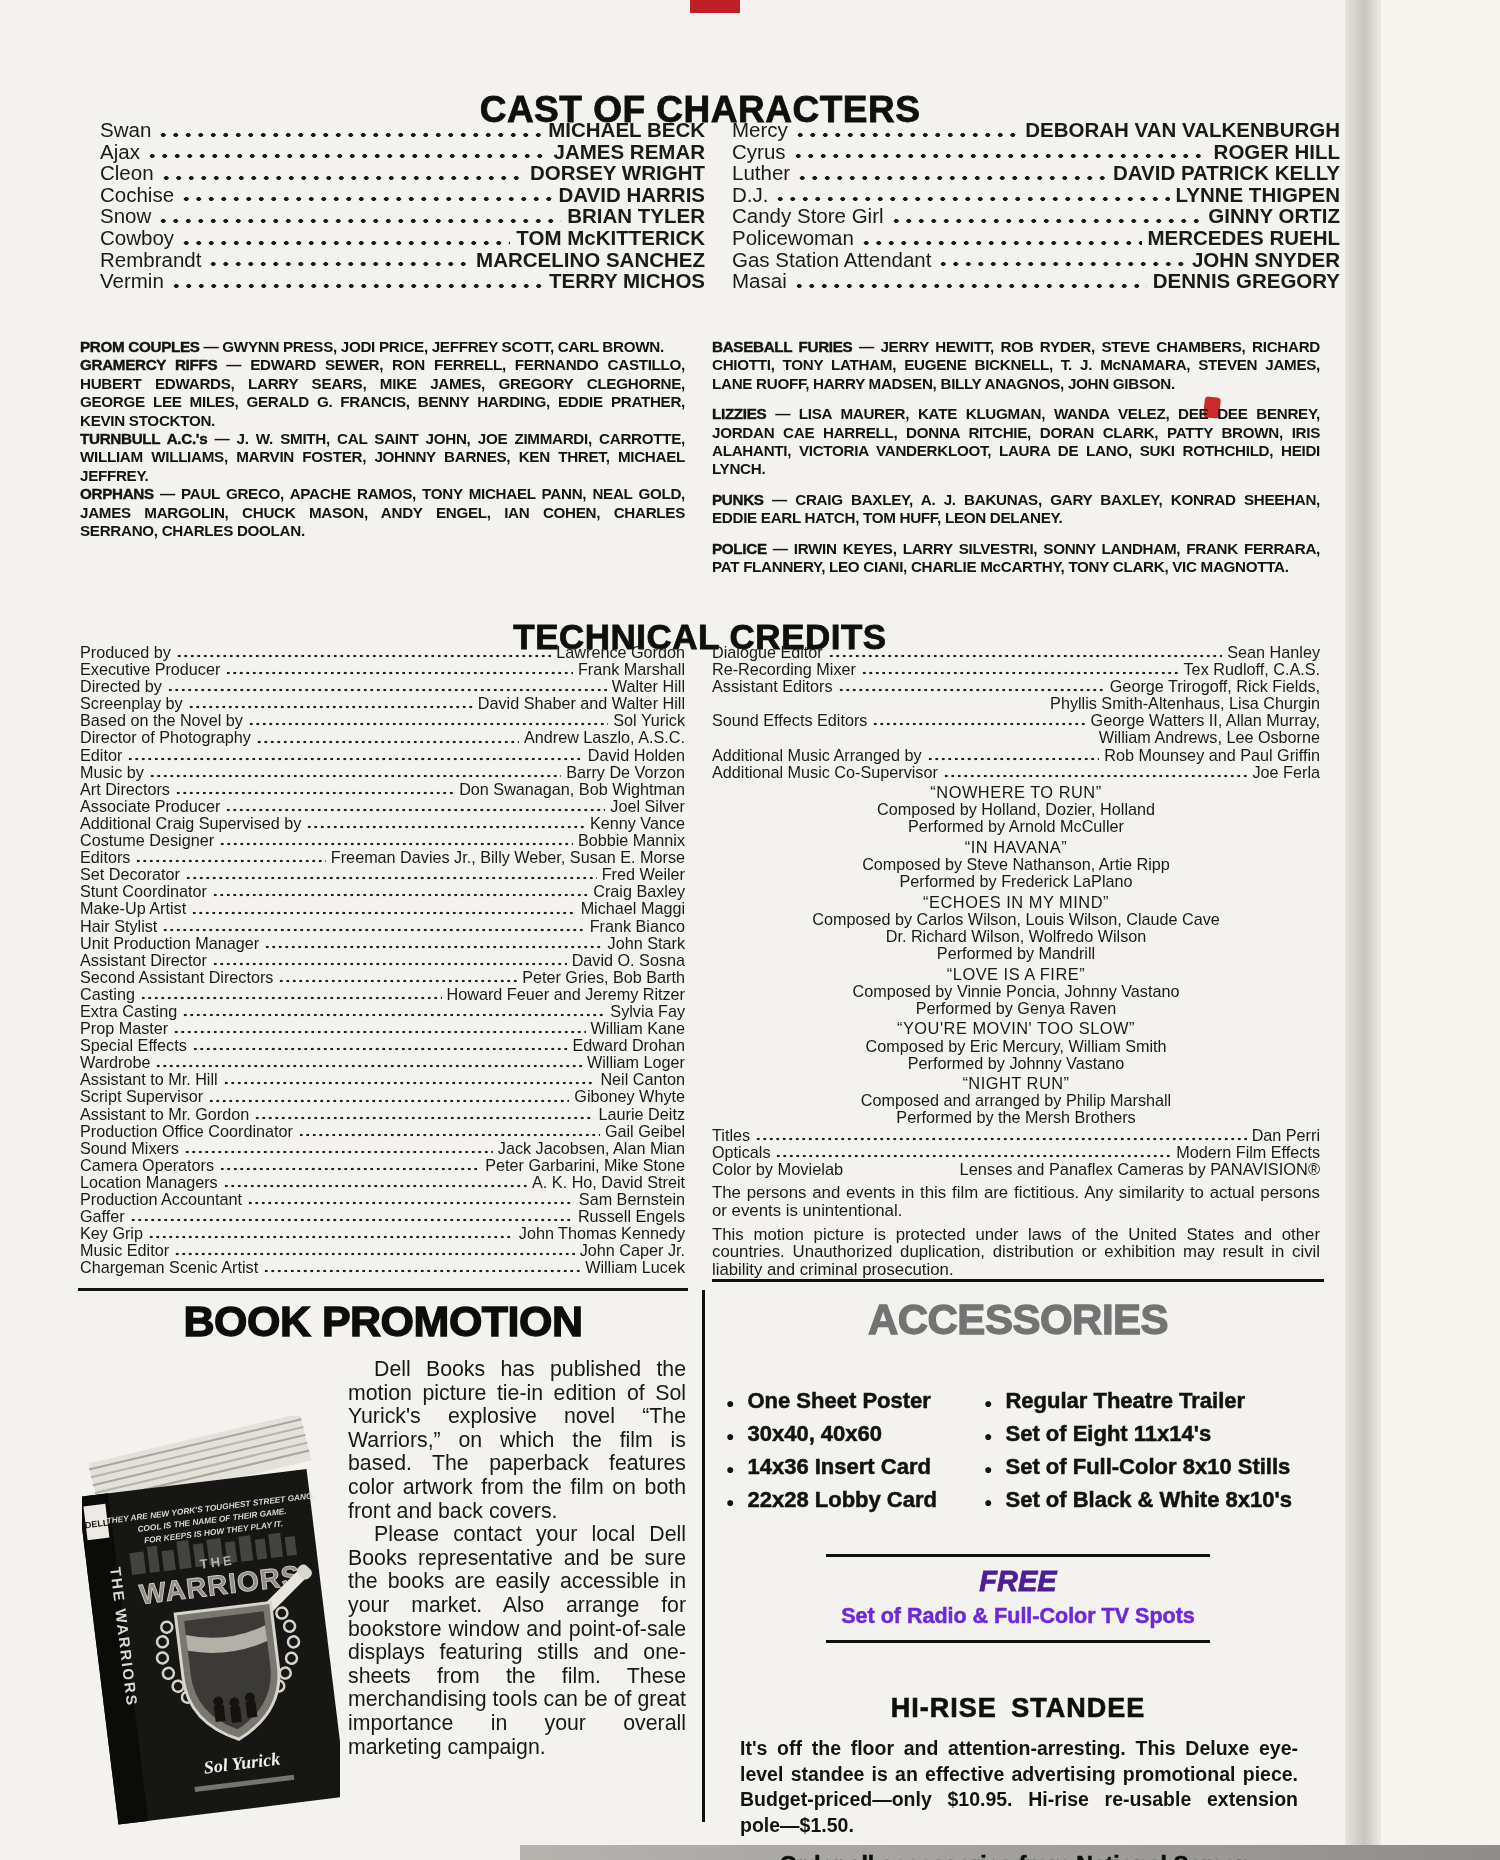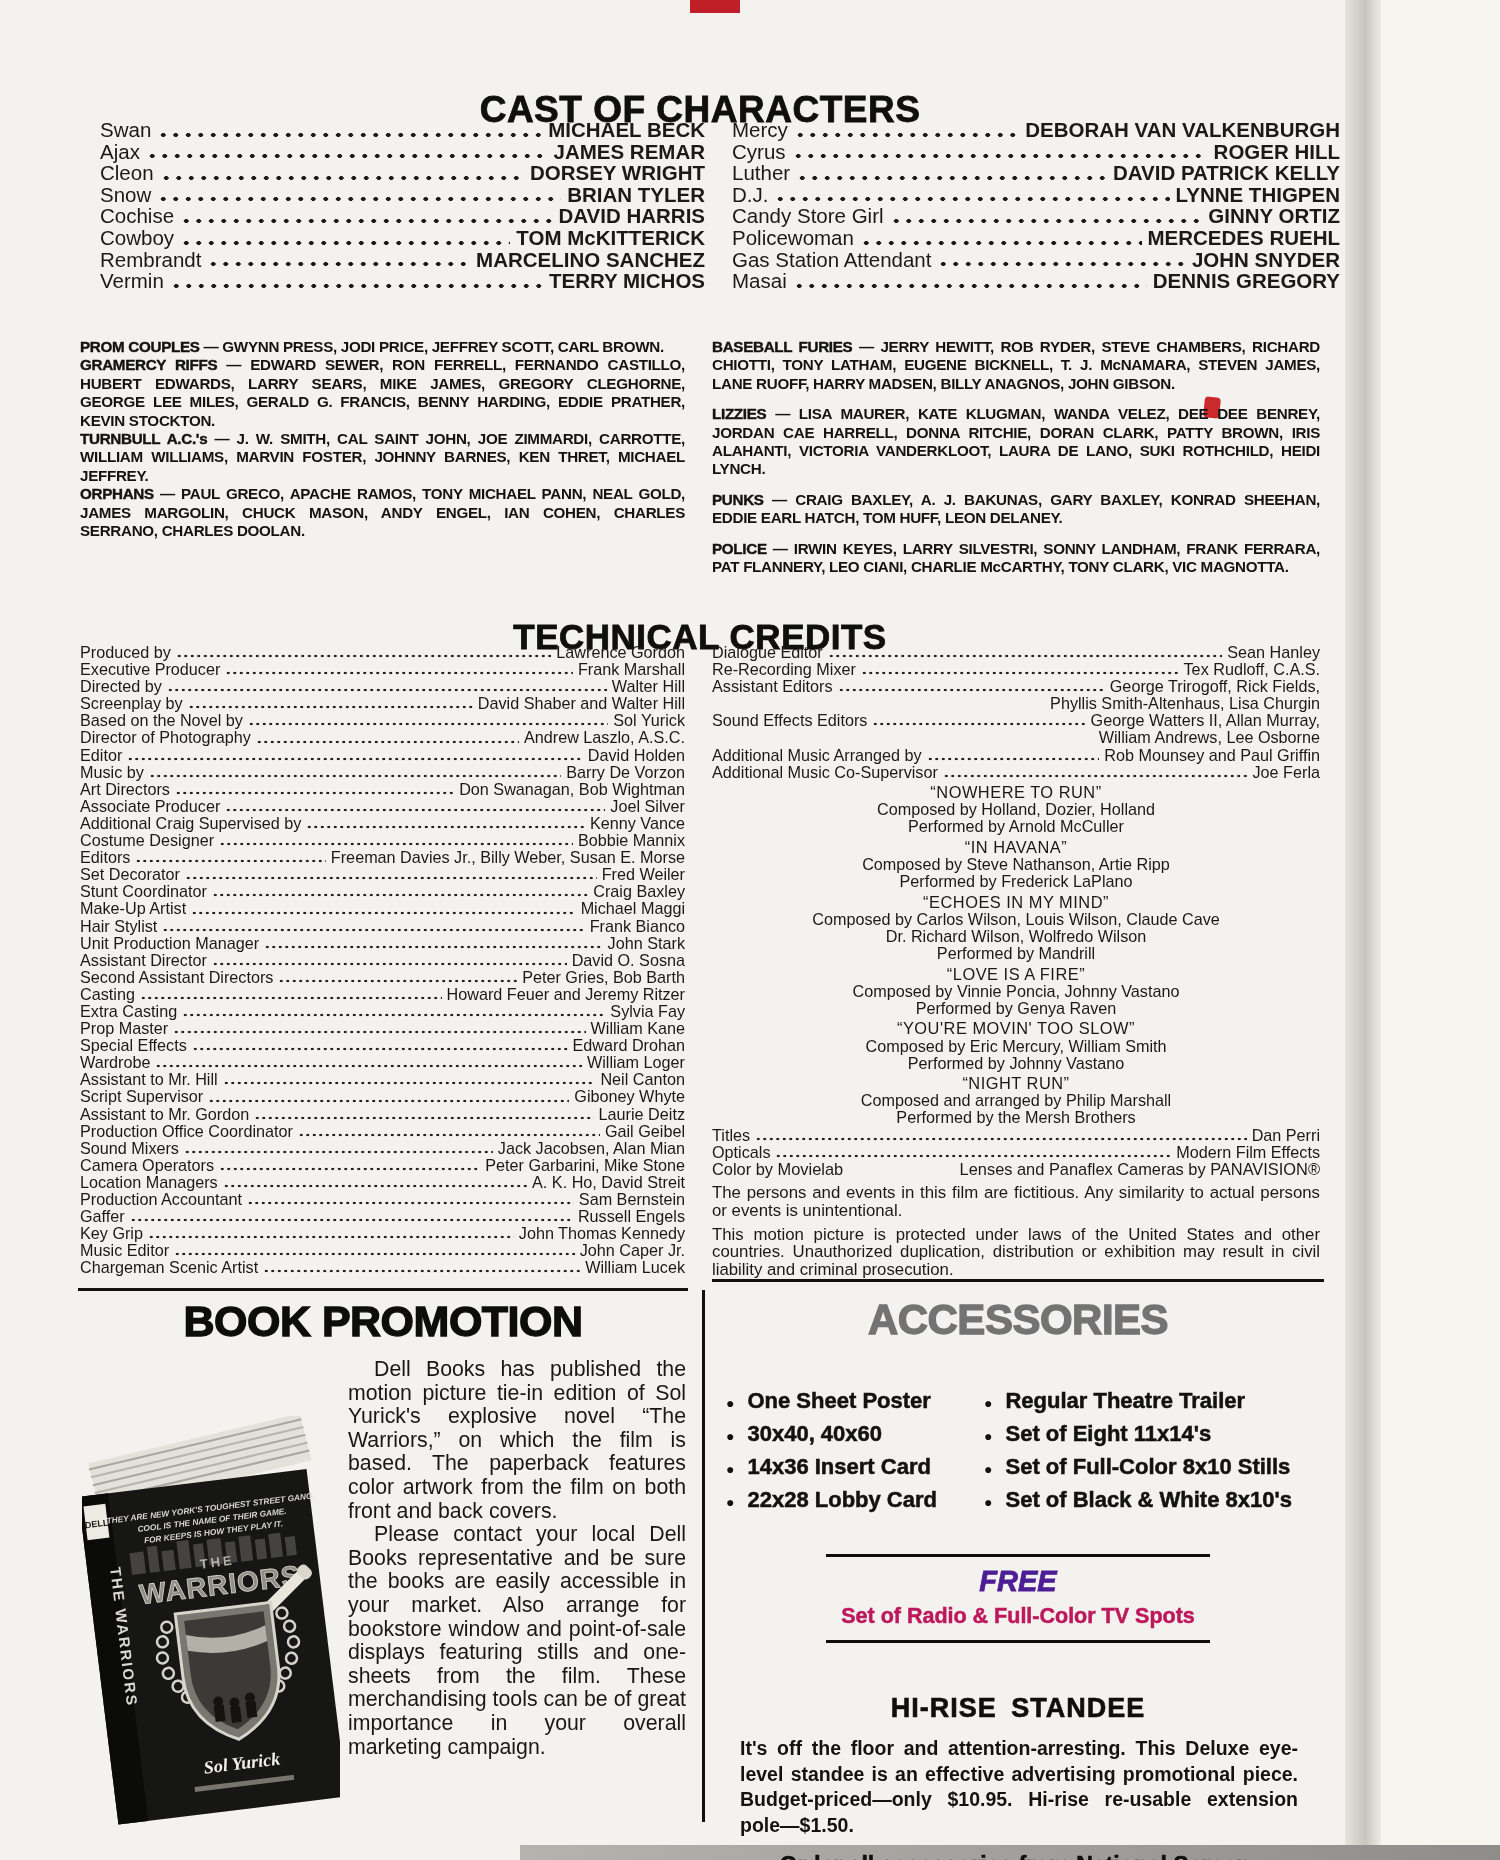--- a/index.html
+++ b/index.html
@@ -77,21 +77,21 @@
   
   #accessories{left:712px;top:1296px;width:612px;}
   #accessories h2{margin:0;text-align:center;font-size:42px;font-weight:700;color:#737373;letter-spacing:-0.5px;}
   .bullets{display:flex;margin-top:44px;}
   .bullet-col1{width:258px;margin-left:14px;}
   .bullet-col2{flex:1;}
   .bullet-item{font-size:22px;font-weight:700;line-height:26px;margin-bottom:5px;display:flex;align-items:baseline;color:#121210;-webkit-text-stroke:0.5px currentColor;}
   .bullet-item::before{content:"●";font-size:14px;margin-right:13px;-webkit-text-stroke:0;}
   .free-box{width:384px;margin:34px auto 0;border-top:3.5px solid #0f0f0d;border-bottom:3.5px solid #0f0f0d;padding:8px 0 11px;text-align:center;}
   .free-title{font-size:29px;font-weight:700;font-style:italic;color:#4c1d95;-webkit-text-stroke:0.8px currentColor;}
-  .free-text{margin-top:6px;font-size:21.5px;font-weight:700;color:#be185d;-webkit-text-stroke:0.5px currentColor;}
+  .free-text{margin-top:6px;font-size:21.5px;font-weight:700;color:#6d28d9;-webkit-text-stroke:0.5px currentColor;}
   #standee-title{margin:50px 0 0 0;text-align:center;font-size:27px;font-weight:700;letter-spacing:1px;word-spacing:6px;color:#0f0f0d;-webkit-text-stroke:0.6px currentColor;}
   .standee-text{margin:12px 26px 0 28px;font-size:19.5px;font-weight:700;line-height:25.5px;text-align:justify;color:#131311;}
   .order-line{margin-top:14px;text-align:center;font-size:23px;font-weight:700;color:#0f0f0d;-webkit-text-stroke:0.6px currentColor;}
 </style>
 </head>
 <body>
 
 <div id="paper"></div>
 <div id="paper-edge"></div>
 <div id="outer-area"></div>
@@ -116,29 +116,29 @@
         <span class="actor">JAMES REMAR</span>
       </div>
 
       <div class="cast-row">
         <span class="role">Cleon</span>
         <span class="leader"></span>
         <span class="actor">DORSEY WRIGHT</span>
       </div>
 
       <div class="cast-row">
+        <span class="role">Cochise</span>
+        <span class="leader"></span>
+        <span class="actor">DAVID HARRIS</span>
+      </div>
+
+      <div class="cast-row">
         <span class="role">Snow</span>
         <span class="leader"></span>
         <span class="actor">BRIAN TYLER</span>
-      </div>
-
-      <div class="cast-row">
-        <span class="role">Cochise</span>
-        <span class="leader"></span>
-        <span class="actor">DAVID HARRIS</span>
       </div>
 
       <div class="cast-row">
         <span class="role">Cowboy</span>
         <span class="leader"></span>
         <span class="actor">TOM McKITTERICK</span>
       </div>
 
       <div class="cast-row">
         <span class="role">Rembrandt</span>

